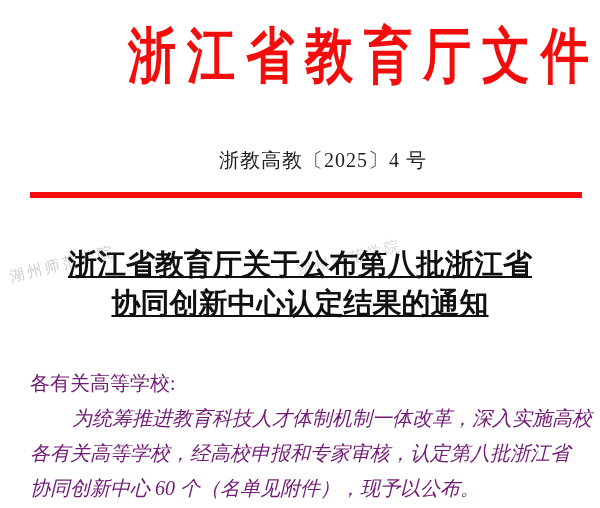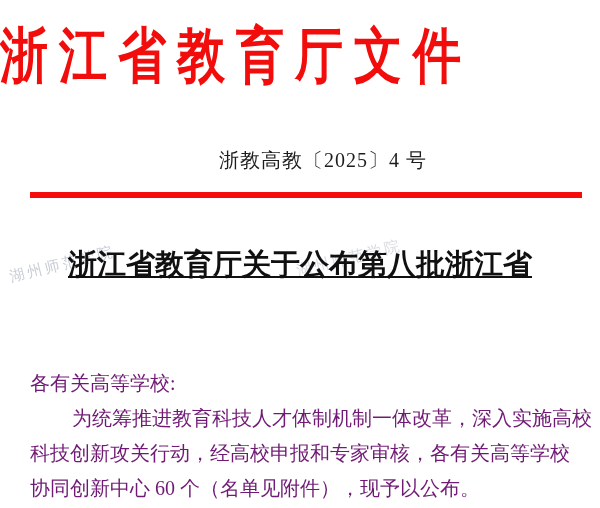--- a/index.html
+++ b/index.html
@@ -8,21 +8,21 @@
     width:600px;height:508px;
     background:#ffffff;
     overflow:hidden;
     font-family:"Liberation Serif","DejaVu Serif",serif;
     color:#1f1f1f;
   }
   
   .letterhead{
     position:absolute;
     top:16px;left:0;right:0;
-    text-align:left;
+    text-align:right;
     white-space:nowrap;
   }
   .letterhead .stretch{
     display:inline-block;
     font-size:48px;
     font-weight:900;
     letter-spacing:11px;
     color:#f20d0d;
     transform:scaleY(1.25);
     transform-origin:top center;
@@ -73,43 +73,44 @@
   
   .body-text{
     position:absolute;
     top:366px;left:30px;
     width:560px;
     font-size:20px;
     line-height:35px;
     color:#701a75;
   }
   .salutation{white-space:nowrap;}
-  .para-line{white-space:nowrap;}
+  .para-line{white-space:nowrap;font-style:italic;}
   .para-line.indent{text-indent:42px;}
 </style>
 </head>
 <body>
 
 <div class="page">
 
   <div class="watermark wm-1">湖州师范学院</div>
   <div class="watermark wm-2">湖州师范学院</div>
 
   <div class="letterhead">
     <span class="stretch">浙江省教育厅文件</span>
   </div>
 
   <div class="doc-number">浙教高教〔2025〕4 号</div>
 
   <div class="red-rule"></div>
 
   <div class="notice-title">
     <div>浙江省教育厅关于公布第八批浙江省</div>
+    <div>协同创新中心认定结果的通知</div>
   </div>
 
   <div class="body-text">
     <div class="salutation">各有关高等学校:</div>
     <div class="para-line indent">为统筹推进教育科技人才体制机制一体改革，深入实施高校</div>
-    <div class="para-line">科技创新攻关行动，经高校申报和专家审核，各有关高等学校</div>
+    <div class="para-line">各有关高等学校，经高校申报和专家审核，认定第八批浙江省</div>
     <div class="para-line">协同创新中心 60 个（名单见附件），现予以公布。</div>
   </div>
 
 </div>
 
 </body></html>

